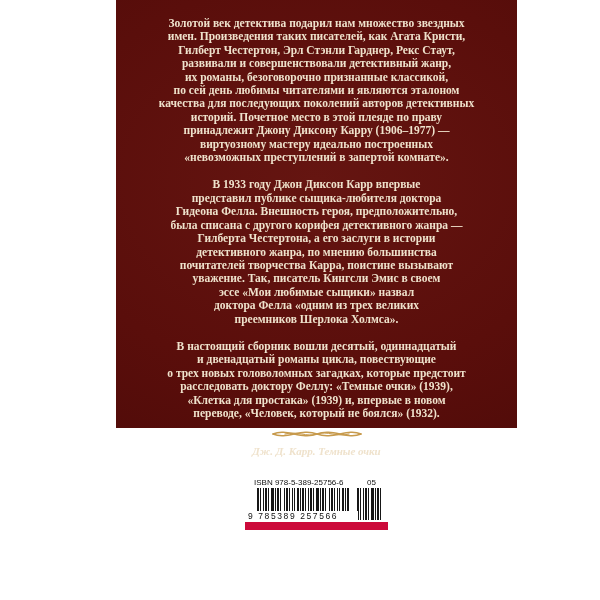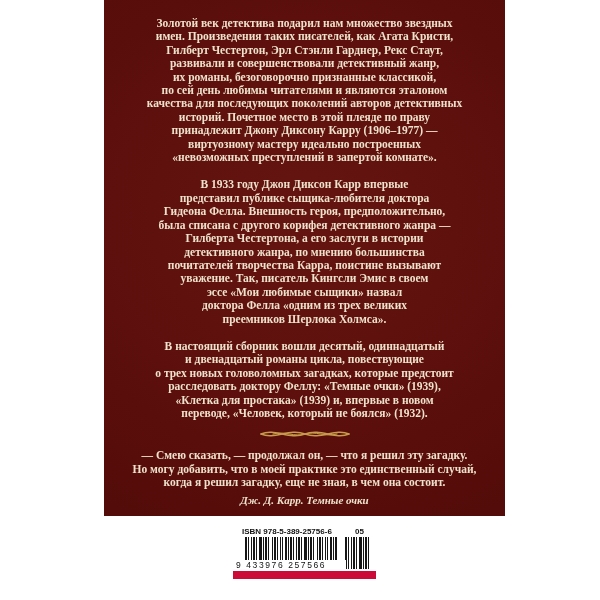--- a/index.html
+++ b/index.html
@@ -5,22 +5,22 @@
   html, body { margin: 0; padding: 0; background: #ffffff; }
   .page {
     position: relative;
     width: 600px; height: 600px;
     background: #ffffff;
     overflow: hidden;
     font-family: "Liberation Serif", serif;
   }
   .cover {
     position: absolute;
-    left: 104px; top: 0;
-    width: 401px; height: 516px;
+    left: 116px; top: 0;
+    width: 401px; height: 428px;
     background: radial-gradient(120% 85% at 50% 42%,
       var(--cover-bg-light, #651511) 0%,
       var(--cover-bg, #5a0e0b) 55%,
       var(--cover-bg-dark, #4d0a08) 100%);
   }
   .text-block { padding-top: 17px; }
   .cover p.body-par {
     margin: 0 14px 14px;
     text-align: center;
     white-space: pre-line;
@@ -58,21 +58,21 @@
     width: 143px;
     background: #ffffff;
     font-family: "Liberation Sans", sans-serif;
   }
   .bc-top {
     display: flex;
     justify-content: space-between;
     align-items: baseline;
     padding: 2px 12px 1px 9px;
     font-size: 8px;
-    font-weight: bold;
+    font-weight: normal;
     color: #111;
     white-space: nowrap;
   }
   .bc-bars-row {
     display: flex;
     align-items: flex-start;
     padding: 0 5px 0 12px;
     height: 32px;
   }
   .bars { display: flex; align-items: stretch; overflow: hidden; }
@@ -137,23 +137,20 @@
     </div>
 
     <svg class="divider" viewBox="0 0 96 14" aria-hidden="true">
       <g fill="none" stroke="#c79a4c" stroke-width="1.5" stroke-linecap="round" class="gold-stroke">
         <path d="M4 7 C 18 1, 32 13, 48 7 C 64 1, 78 13, 92 7"></path>
         <path d="M4 7 C 18 13, 32 1, 48 7 C 64 13, 78 1, 92 7"></path>
         <path d="M16 7 C 28 3.5, 38 10.5, 48 7 C 58 3.5, 68 10.5, 80 7" stroke-width="1"></path>
       </g>
     </svg>
 
-    <div class="quote">— Смею сказать, — продолжал он, — что я решил эту загадку.
-Но могу добавить, что в моей практике это единственный случай,
-когда я решил загадку, еще не зная, в чем она состоит.</div>
     <div class="attribution">Дж. Д. Карр. Темные очки</div>
 
     <div class="barcode-box">
       <div class="bc-top">
         <span>ISBN 978-5-389-25756-6</span>
         <span>05</span>
       </div>
       <div class="bc-bars-row">
         <div class="bars bars-main" id="bars-main">
             <div class="bar" style="width: 2px; margin-right: 1px;"></div>
@@ -195,18 +192,18 @@
             <div class="bar" style="width: 1px; margin-right: 2px;"></div>
             <div class="bar" style="width: 1px; margin-right: 1px;"></div>
             <div class="bar" style="width: 2px; margin-right: 1px;"></div>
             <div class="bar" style="width: 1px; margin-right: 2px;"></div>
             <div class="bar" style="width: 3px; margin-right: 1px;"></div>
             <div class="bar" style="width: 1px; margin-right: 1px;"></div>
             <div class="bar" style="width: 2px; margin-right: 1px;"></div>
             <div class="bar" style="width: 1px; margin-right: 3px;"></div>
           </div>
       </div>
-      <div class="ean-digits">9 433976 257566</div>
+      <div class="ean-digits">9 785389 257566</div>
       <div class="stripe"></div>
     </div>
 
   </div>
 </div>
 
 </body></html>

